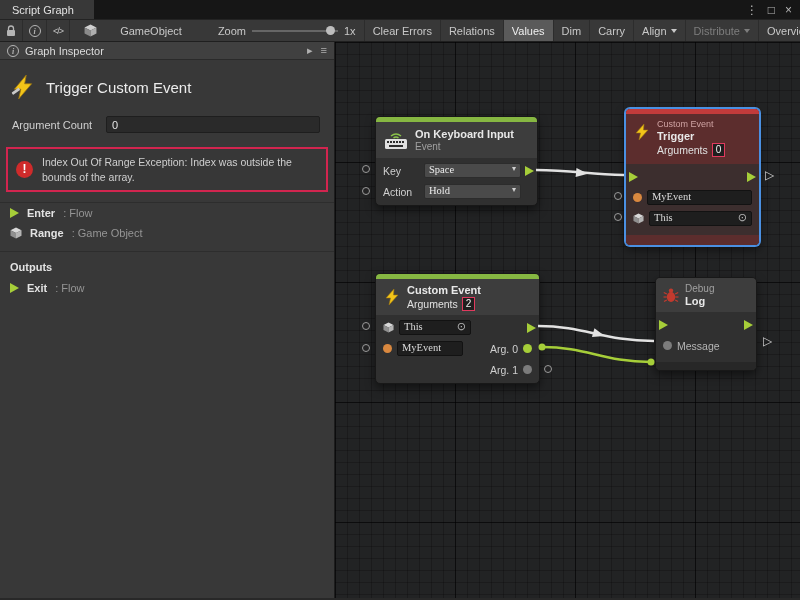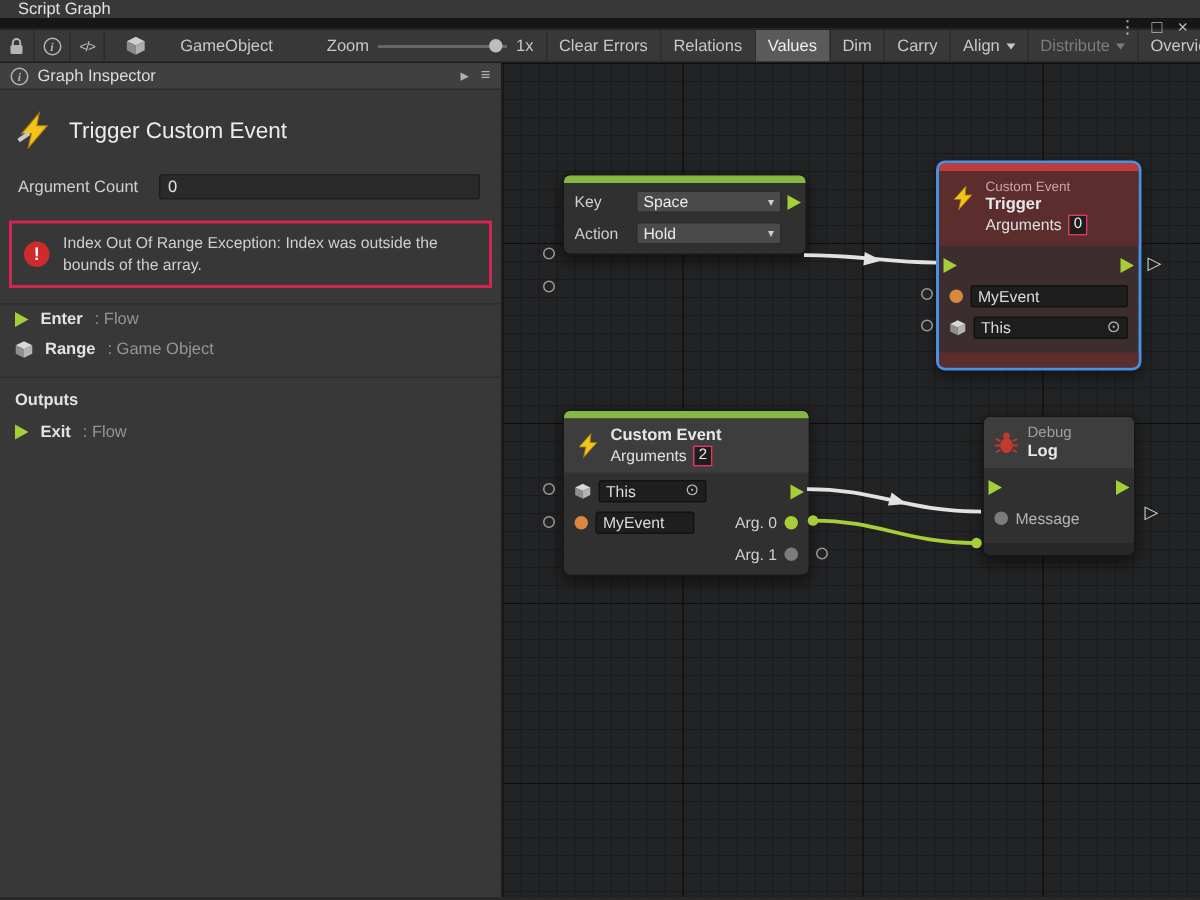--- a/index.html
+++ b/index.html
@@ -3,21 +3,21 @@
 <meta charset="utf-8">
 <style>
   * { box-sizing: border-box; margin: 0; padding: 0; }
   html,body { background:#111; }
   .win {
     width:800px; height:600px; position:relative; overflow:hidden;
     background:#282828; font-family:"Liberation Sans", sans-serif;
     -webkit-user-select:none; user-select:none; color:#ccc;
   }
   
-  .tabbar { height:19px; background:#161616; display:flex; align-items:stretch;flex-direction:column; }
+  .tabbar { height:19px; background:#161616; display:flex; align-items:stretch; }
   .tab { background:#383838; padding:0 20px 0 12px; display:flex; align-items:center;
          font-size:11px; color:#e2e2e2; }
   .win-icons { margin-left:auto; display:flex; align-items:center; gap:10px; padding-right:8px;
                color:#b5b5b5; font-size:12px; }
   .win-icons span { cursor:default; line-height:1; }
   
   .toolbar { height:23px; background:#383838; border-top:1px solid #232323; border-bottom:1px solid #1f1f1f;
              display:flex; align-items:stretch; font-size:11px; color:#c8c8c8; overflow:hidden; }
   .tb-icon { width:25px; display:flex; align-items:center; justify-content:center;
              border-right:1px solid #2c2c2c; color:#c2c2c2; }
@@ -93,22 +93,22 @@
   .nsub { font-size:10px; color:#a0a0a0; line-height:12px; }
   .ncat { font-size:9px; color:#cfa3a3; line-height:11px; }
   .args-line { display:flex; align-items:flex-end; font-size:10.5px; color:#e0e0e0; line-height:14px; }
   .err-badge { border:1px solid #e03a5e; background:#1e1e1e; padding:0 3px; font-size:10px;
                color:#f2f2f2; margin-left:4px; line-height:12px; }
   .node-body { padding:2px 0 3px; }
   .nrow { display:flex; align-items:center; height:21px; padding:0 7px; position:relative; gap:5px; }
   .nlabel { font-size:10.5px; color:#cfcfcf; width:36px; flex:none; }
   .flow-left  { position:absolute; left:3px; }
   .flow-right { position:absolute; right:3px; }
-  .chip { display:flex; align-items:center; gap:16px; border-radius:2px; padding:0 4px; height:15px;
-          font-size:10.5px; }
+  .chip { display:flex; align-items:flex-start; gap:16px; border-radius:2px; padding:0 4px; height:15px;
+          font-size:10.5px;font-family:Liberation Serif, serif; }
   .chip.dropdown { background:#4a4a4a; border:1px solid #2c2c2c; color:#ececec; flex:1; justify-content:space-between; }
   .chip.well { background:#1e1e1e; border:1px solid #121212; color:#dcdcdc; }
   .caret { font-size:8px; color:#cfcfcf; }
   .target-dot { color:#b8b8b8; font-size:11px; line-height:1; }
   .argl { font-size:10.5px; color:#cfcfcf; }
   .msg-lbl { font-size:10.5px; color:#b5b5b5; }
   .spacer { flex:1; }
   
   .port-circle { position:absolute; width:8px; height:8px; border:1px solid #9a9a9a; border-radius:50%;
                  background:#232324; }
@@ -234,20 +234,40 @@
         <span class="ptype">: Flow</span>
       </div>
 
       <div class="insp-rest"></div>
     </div>
 
     <div class="canvas">
 
       <div class="node" style="left:40px; top:74px; width:163px;">
         <div class="strip green"></div>
+        <div class="node-header" style="height:36px;">
+          <svg width="26" height="20" viewBox="0 0 26 20">
+            <path d="M8 6 q5 -4 10 0" fill="none" stroke="#8bc34a" stroke-width="1.6"></path>
+            <path d="M10.5 8 q2.5 -2 5 0" fill="none" stroke="#8bc34a" stroke-width="1.6"></path>
+            <rect x="2" y="9" width="22" height="10" rx="1.5" fill="#e0e0e0"></rect>
+            <g fill="#2c2c2c">
+              <rect x="4" y="11" width="2" height="2"></rect>
+                <rect x="7" y="11" width="2" height="2"></rect>
+              <rect x="10" y="11" width="2" height="2"></rect>
+                <rect x="13" y="11" width="2" height="2"></rect>
+              <rect x="16" y="11" width="2" height="2"></rect>
+                <rect x="19" y="11" width="2" height="2"></rect>
+              <rect x="6" y="15" width="14" height="2"></rect>
+            </g>
+          </svg>
+          <div>
+            <div class="ntitle">On Keyboard Input</div>
+            <div class="nsub">Event</div>
+          </div>
+        </div>
         <div class="node-body">
           <div class="nrow" style="padding-right:16px;">
             <span class="nlabel">Key</span>
             <span class="chip dropdown">
               <span>Space</span>
               <span class="caret">▾</span>
             </span>
             <span class="flow-arrow flow-right"></span>
           </div>
           <div class="nrow" style="padding-right:16px;">

